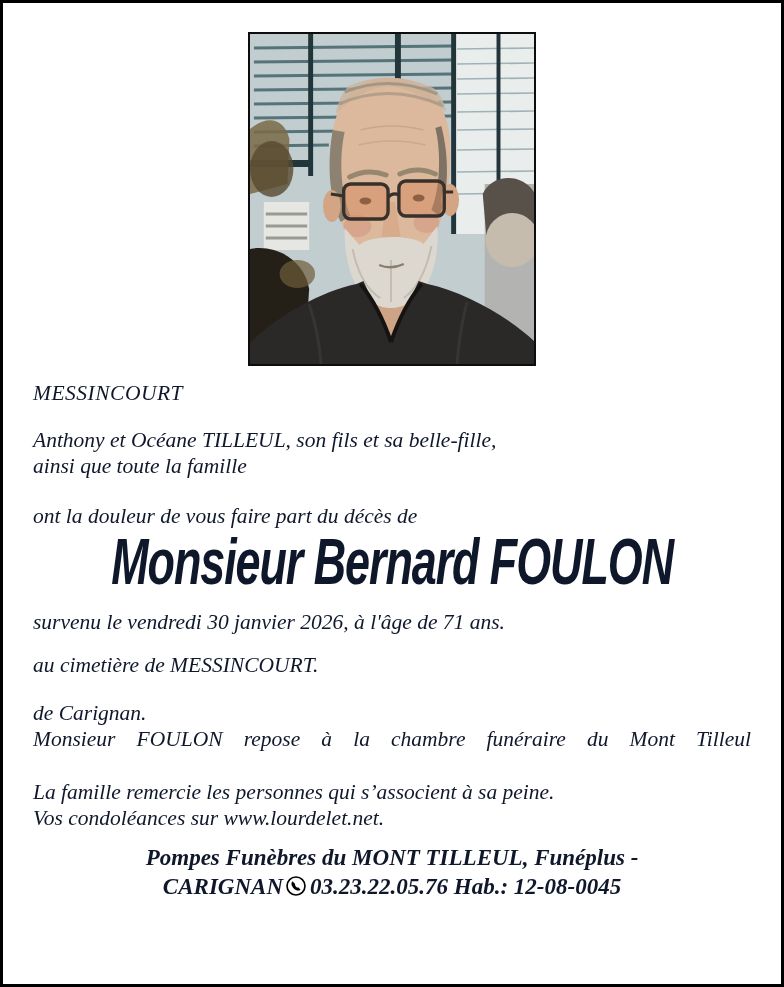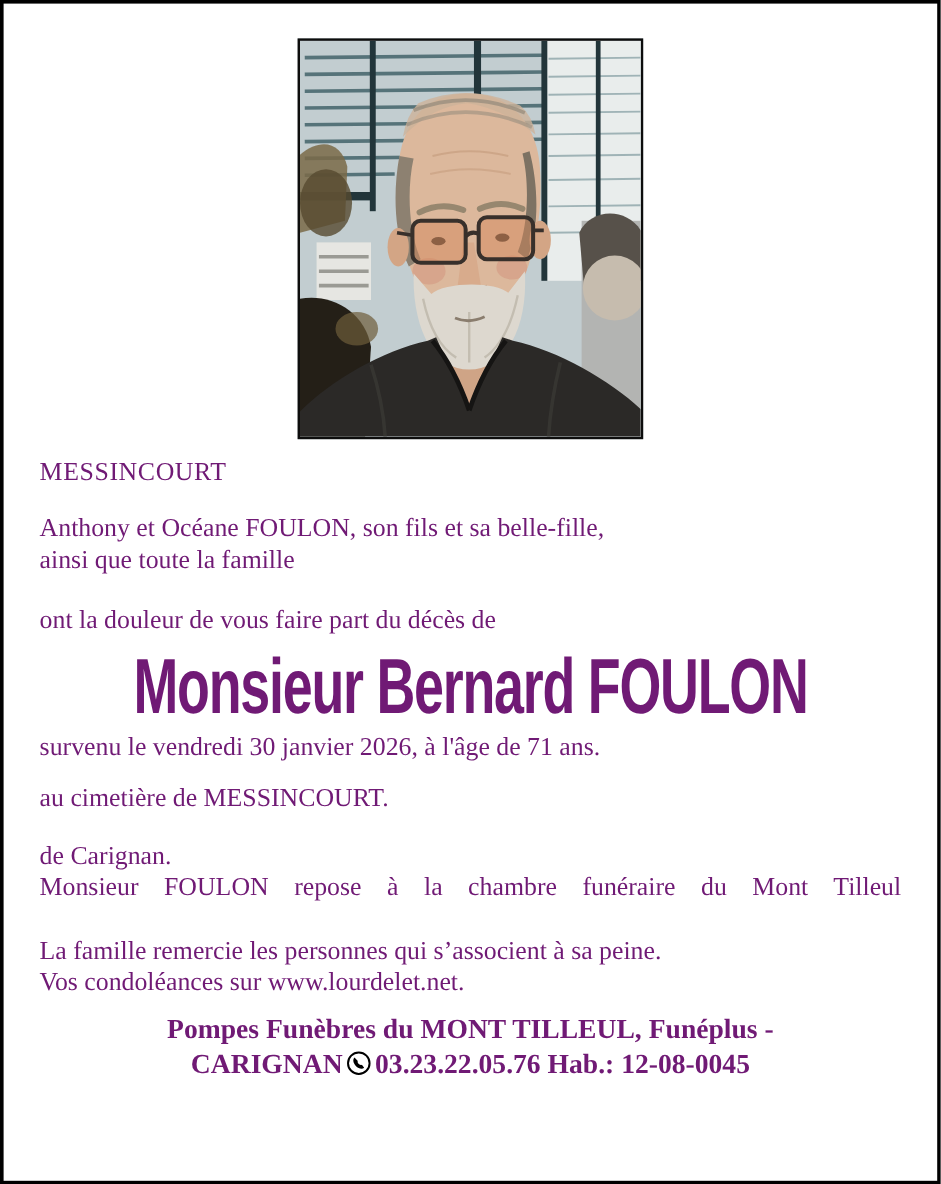--- a/index.html
+++ b/index.html
@@ -1,36 +1,36 @@
 <!DOCTYPE html>
 <html lang="fr"><head>
 <meta charset="utf-8">
 <style>
   html,body{margin:0;padding:0;background:#ffffff;}
   .page{
     width:784px;height:987px;box-sizing:border-box;
-    border:3px solid #000;background:#fff;color:#701a75;
+    border:3px solid #000;background:#fff;color:#0f172a;
     font-family:"Liberation Serif", serif;
-    overflow:hidden;position:relative;
+    overflow:hidden;position:relative;font-style:italic;
   }
   .photo-frame{
     width:288px;height:334px;margin:29px auto 0;
     border:2px solid #0d0d0d;box-sizing:border-box;overflow:hidden;
     background:#c2cdd0;
   }
   .photo-frame svg{display:block;width:100%;height:100%;}
   .content{margin:0 30px;width:718px;}
   .line{font-size:21.5px;line-height:26px;white-space:nowrap;}
   .wrapline{font-size:21.5px;line-height:26px;}
   .city{margin-top:14px;letter-spacing:0.5px;}
   .family{margin-top:21px;}
   .intro{margin-top:24px;}
   .title-wrap{
     width:718px;height:70px;margin-top:3px;
-    display:flex;justify-content:center;align-items:flex-end;overflow:visible;
+    display:flex;justify-content:center;align-items:flex-start;overflow:visible;
   }
   .deceased-title{
     font-family:"Liberation Sans", sans-serif;font-weight:bold;
     font-size:65px;line-height:60px;white-space:nowrap;
     transform:scaleX(0.69);transform-origin:center center;
     letter-spacing:-1.5px;flex:0 0 auto;
   }
   .death{margin-top:7px;}
   .para{margin-top:17px;}
   .para2{margin-top:22px;}
@@ -149,21 +149,21 @@
         <path d="M60,270 Q70,300 72,330 M220,268 Q212,300 210,330" fill="none" stroke="#3a3835" stroke-width="3" opacity="0.8"></path>
       </g>
     </svg>
   </div>
 
   <div class="content">
 
     <div class="line city">MESSINCOURT</div>
 
     <div class="family">
-      <div class="line">Anthony et Océane FOULON, son fils et sa belle-fille,</div>
+      <div class="line">Anthony et Océane TILLEUL, son fils et sa belle-fille,</div>
       <div class="line">ainsi que toute la famille</div>
     </div>
 
     <div class="line intro">ont la douleur de vous faire part du décès de</div>
 
     <div class="title-wrap">
       <div class="deceased-title">Monsieur Bernard FOULON</div>
     </div>
 
     <div class="line death">survenu le vendredi 30 janvier 2026, à l'âge de 71 ans.</div>

